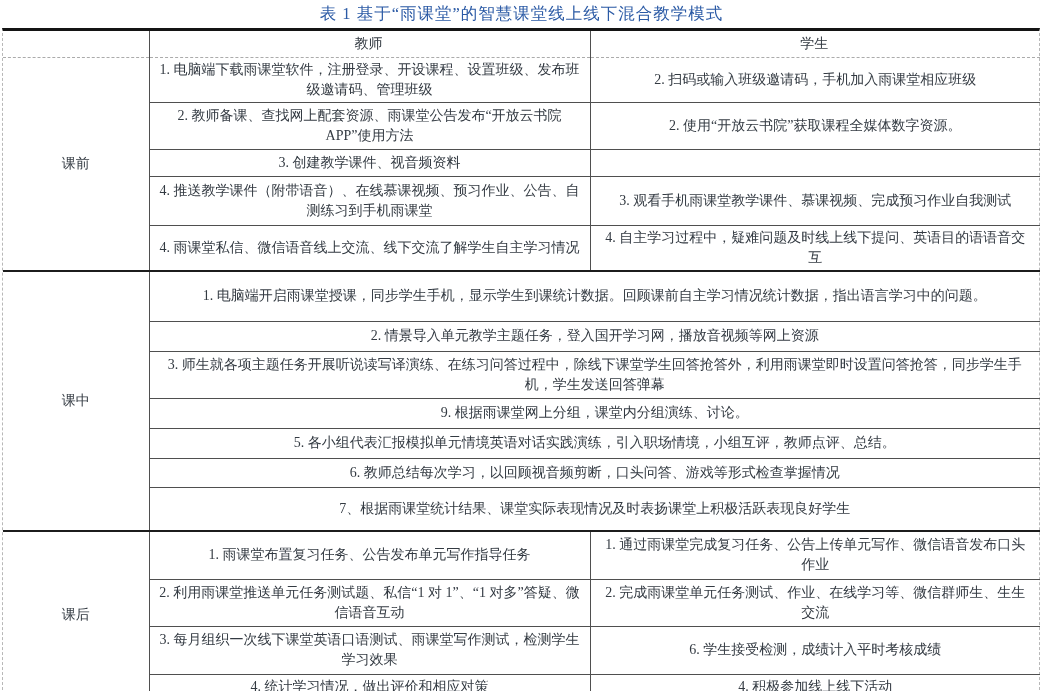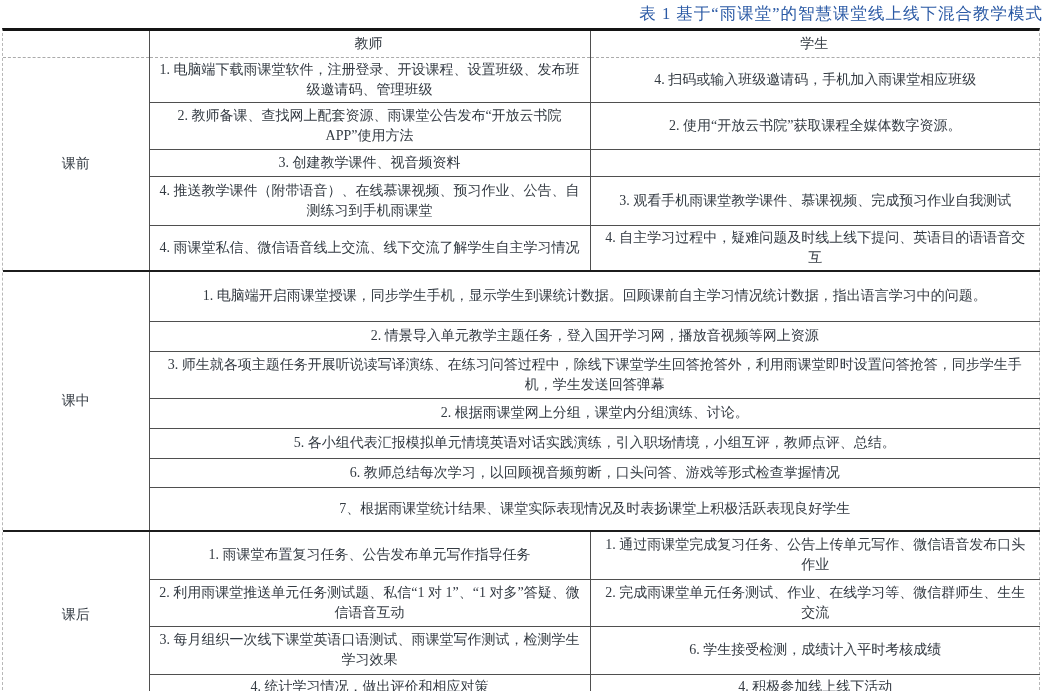--- a/index.html
+++ b/index.html
@@ -10,21 +10,21 @@
     height:691px;
     overflow:hidden;
     font-family:"Liberation Serif","DejaVu Serif",serif;
   }
   .page{
     width:1043px;
     height:691px;
     box-sizing:border-box;
   }
   .title{
-    text-align:right;
+    text-align:center;
     font-size:16.5px;
     letter-spacing:1px;
     color:#2b5aa5;
     margin:0;
     padding:5px 0 6px 0;
     height:17px;
     line-height:17px;
   }
   .table-wrap{
     margin:0 3px 0 2px;
@@ -77,21 +77,21 @@
       <tbody>
           <tr class="hdr" style="height:26px">
         <td></td>
         <td>教师</td>
         <td>学生</td>
       </tr>
 
       <tr class="after-hdr" style="height:45px">
         <td rowspan="5">课前</td>
         <td>1. 电脑端下载雨课堂软件，注册登录、开设课程、设置班级、发布班级邀请码、管理班级</td>
-        <td>4. 扫码或输入班级邀请码，手机加入雨课堂相应班级</td>
+        <td>2. 扫码或输入班级邀请码，手机加入雨课堂相应班级</td>
       </tr>
       <tr style="height:47px">
         <td>2. 教师备课、查找网上配套资源、雨课堂公告发布“开放云书院 APP”使用方法</td>
         <td>2. 使用“开放云书院”获取课程全媒体数字资源。</td>
       </tr>
       <tr style="height:27px">
         <td>3. 创建教学课件、视音频资料</td>
         <td></td>
       </tr>
       <tr style="height:49px">
@@ -107,21 +107,21 @@
         <td rowspan="7">课中</td>
         <td colspan="2">1. 电脑端开启雨课堂授课，同步学生手机，显示学生到课统计数据。回顾课前自主学习情况统计数据，指出语言学习中的问题。</td>
       </tr>
       <tr style="height:30px">
         <td colspan="2">2. 情景导入单元教学主题任务，登入国开学习网，播放音视频等网上资源</td>
       </tr>
       <tr style="height:47px">
         <td colspan="2">3. 师生就各项主题任务开展听说读写译演练、在练习问答过程中，除线下课堂学生回答抢答外，利用雨课堂即时设置问答抢答，同步学生手机，学生发送回答弹幕</td>
       </tr>
       <tr style="height:30px">
-        <td colspan="2">2. 根据雨课堂网上分组，课堂内分组演练、讨论。</td>
+        <td colspan="2">9. 根据雨课堂网上分组，课堂内分组演练、讨论。</td>
       </tr>
       <tr style="height:30px">
         <td colspan="2">5. 各小组代表汇报模拟单元情境英语对话实践演练，引入职场情境，小组互评，教师点评、总结。</td>
       </tr>
       <tr style="height:29px">
         <td colspan="2">6. 教师总结每次学习，以回顾视音频剪断，口头问答、游戏等形式检查掌握情况</td>
       </tr>
       <tr style="height:44px">
         <td colspan="2">7、根据雨课堂统计结果、课堂实际表现情况及时表扬课堂上积极活跃表现良好学生</td>
       </tr>

